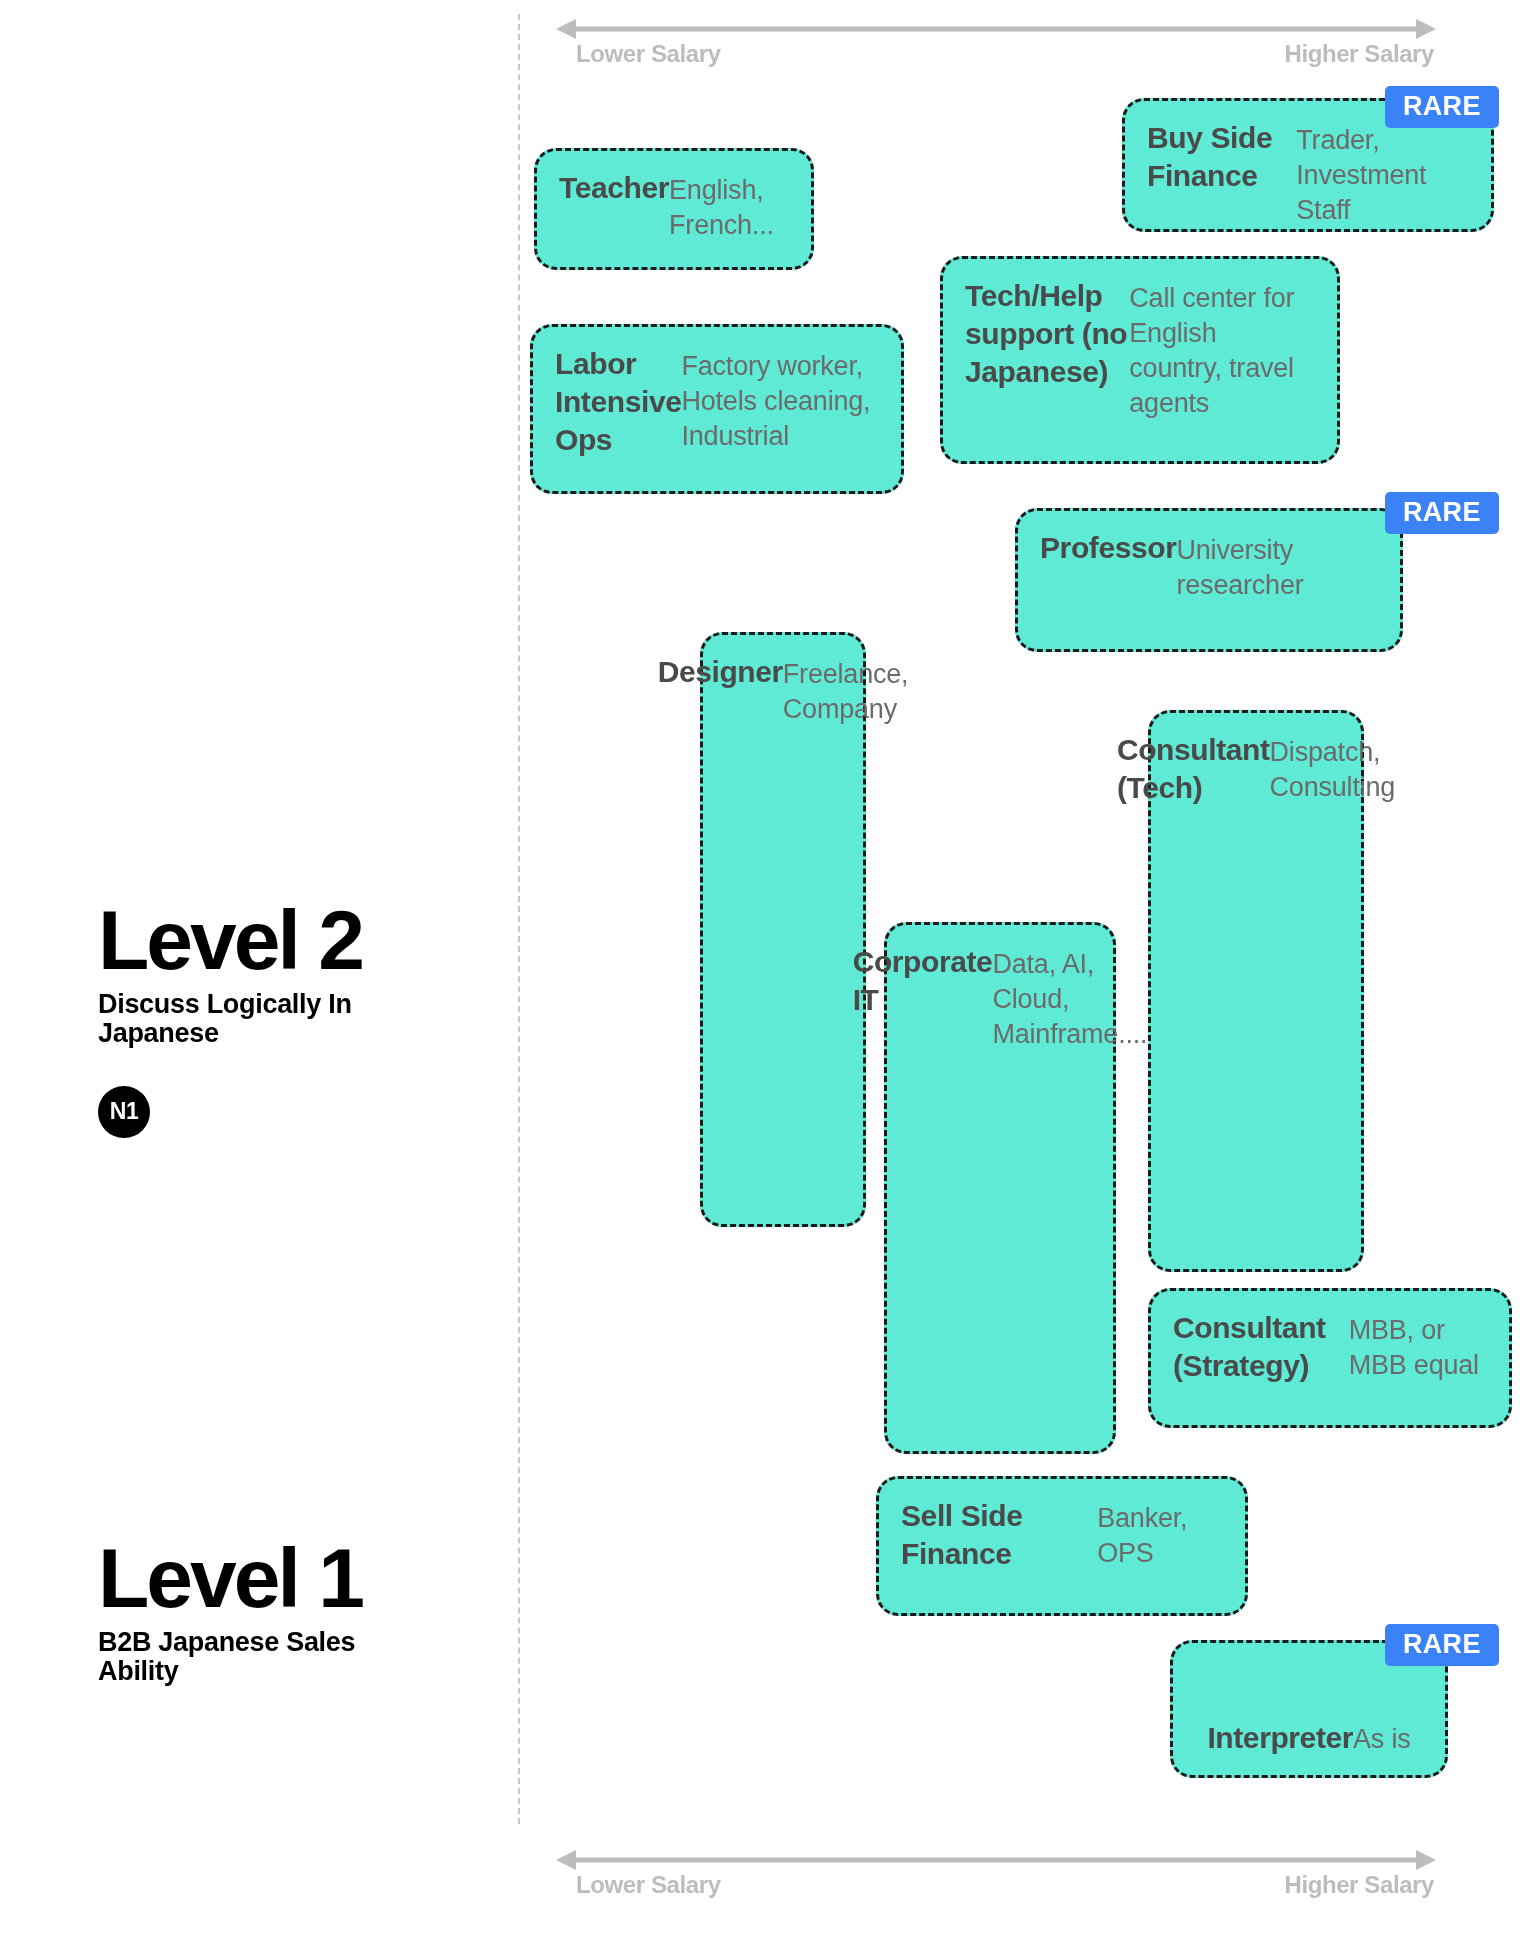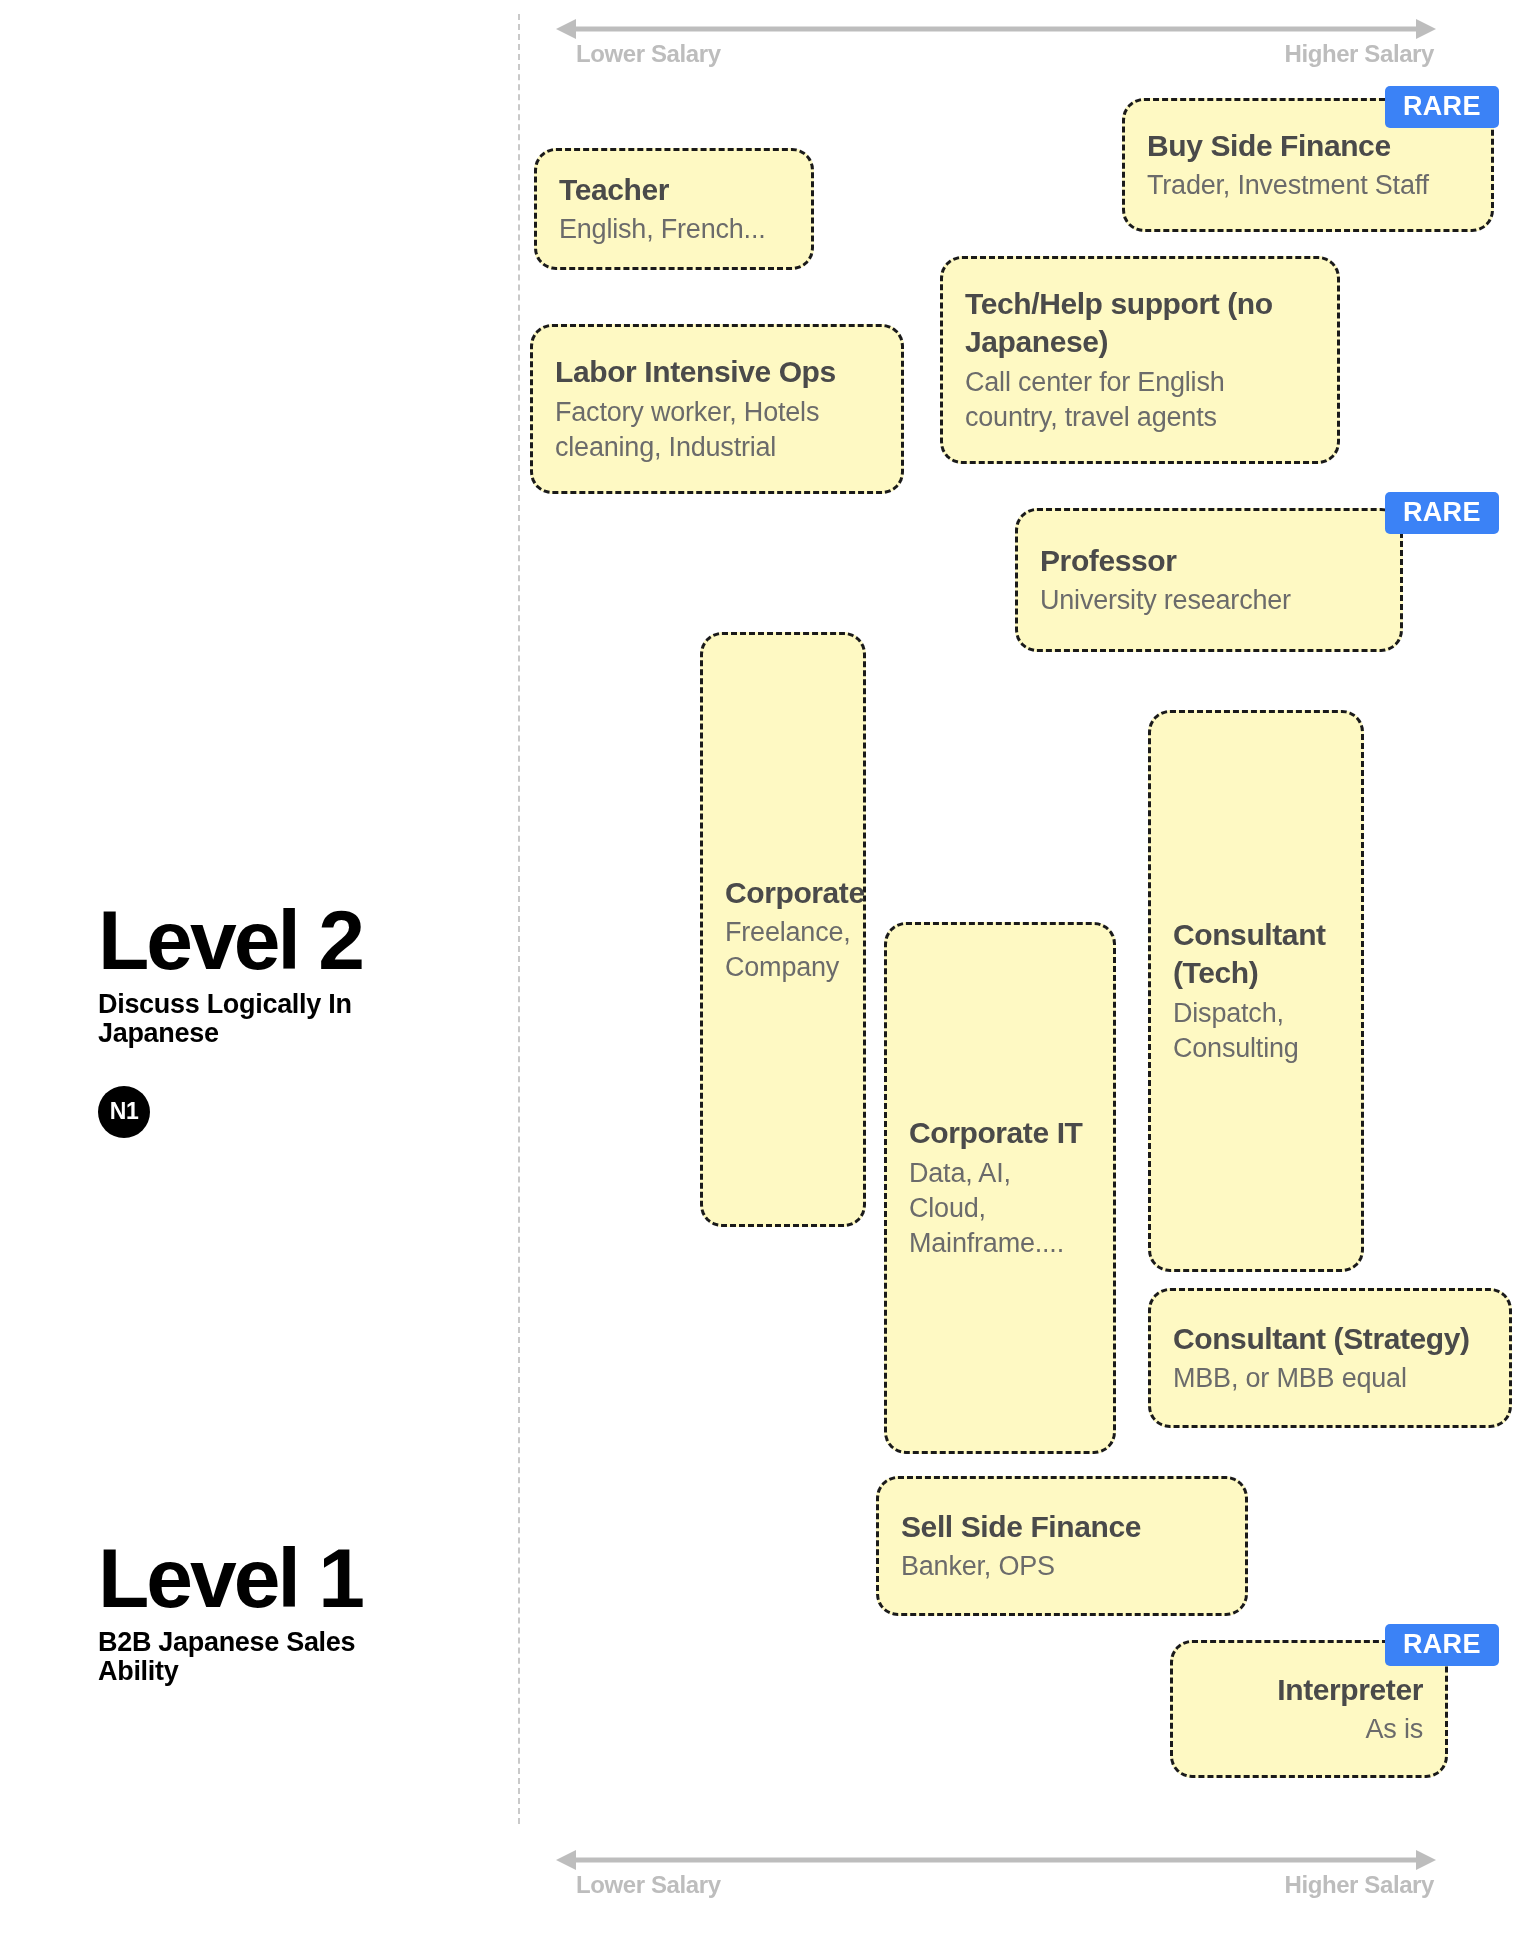--- a/index.html
+++ b/index.html
@@ -79,24 +79,24 @@
     white-space: nowrap;
   }
   .axis-label.left { left: 20px; }
   .axis-label.right { right: 2px; }
 
   
   .job-card {
     position: absolute;
     border: 3px dashed #1a1a1a;
     border-radius: 22px;
-    background: #fef9c3;
+    background: #5eead4;
     padding: 18px 22px;
     display: flex;
-    flex-direction: column;
+    flex-direction: row;
     justify-content: center;
   }
   .job-title {
     font-size: 30px;
     font-weight: 700;
     color: #4a4a4a;
     line-height: 1.26;
     letter-spacing: -0.4px;
   }
   .job-desc {
@@ -182,21 +182,21 @@
     <div class="job-desc">Call center for English country, travel agents</div>
   </div>
 
   <div class="job-card" style="left:1015px; top:508px; width:388px; height:144px;">
     <div class="job-title">Professor</div>
     <div class="job-desc">University researcher</div>
   </div>
   <div class="rare-badge" style="left:1385px; top:492px;">RARE</div>
 
   <div class="job-card" style="left:700px; top:632px; width:166px; height:595px;">
-    <div class="job-title">Corporate</div>
+    <div class="job-title">Designer</div>
     <div class="job-desc">Freelance, Company</div>
   </div>
 
   <div class="job-card" style="left:1148px; top:710px; width:216px; height:562px;">
     <div class="job-title">Consultant (Tech)</div>
     <div class="job-desc">Dispatch, Consulting</div>
   </div>
 
   <div class="job-card" style="left:884px; top:922px; width:232px; height:532px;">
     <div class="job-title">Corporate IT</div>

